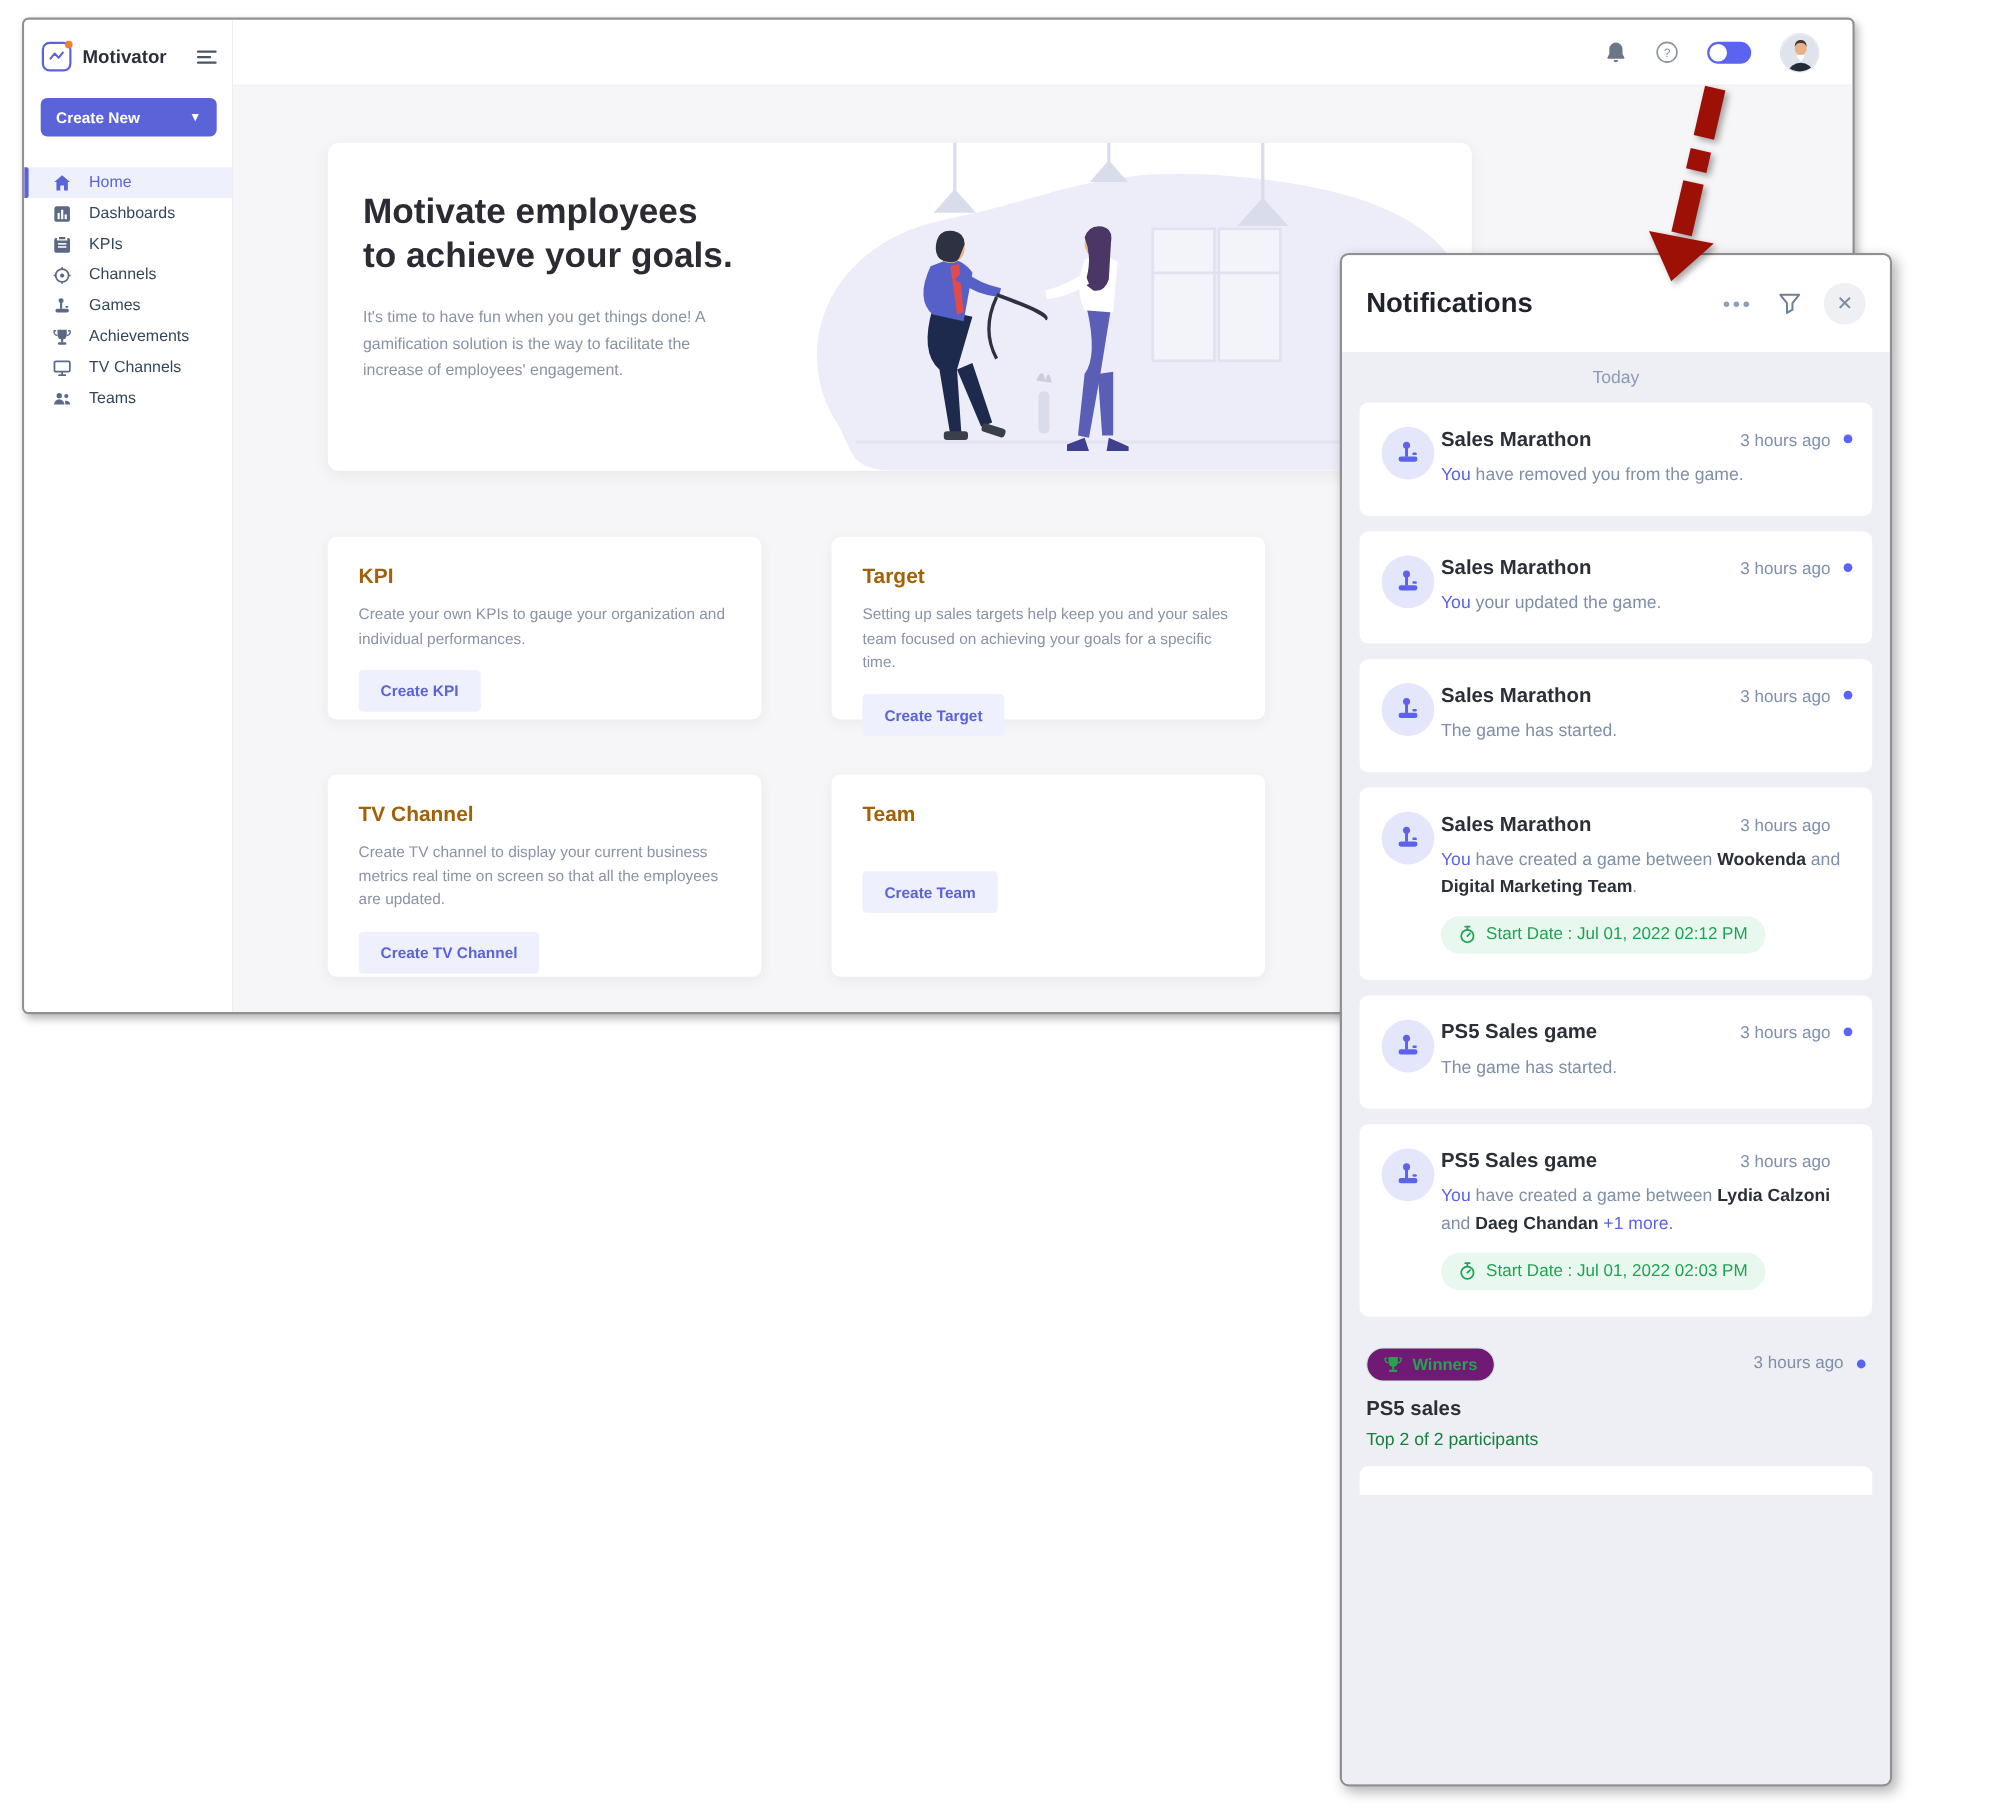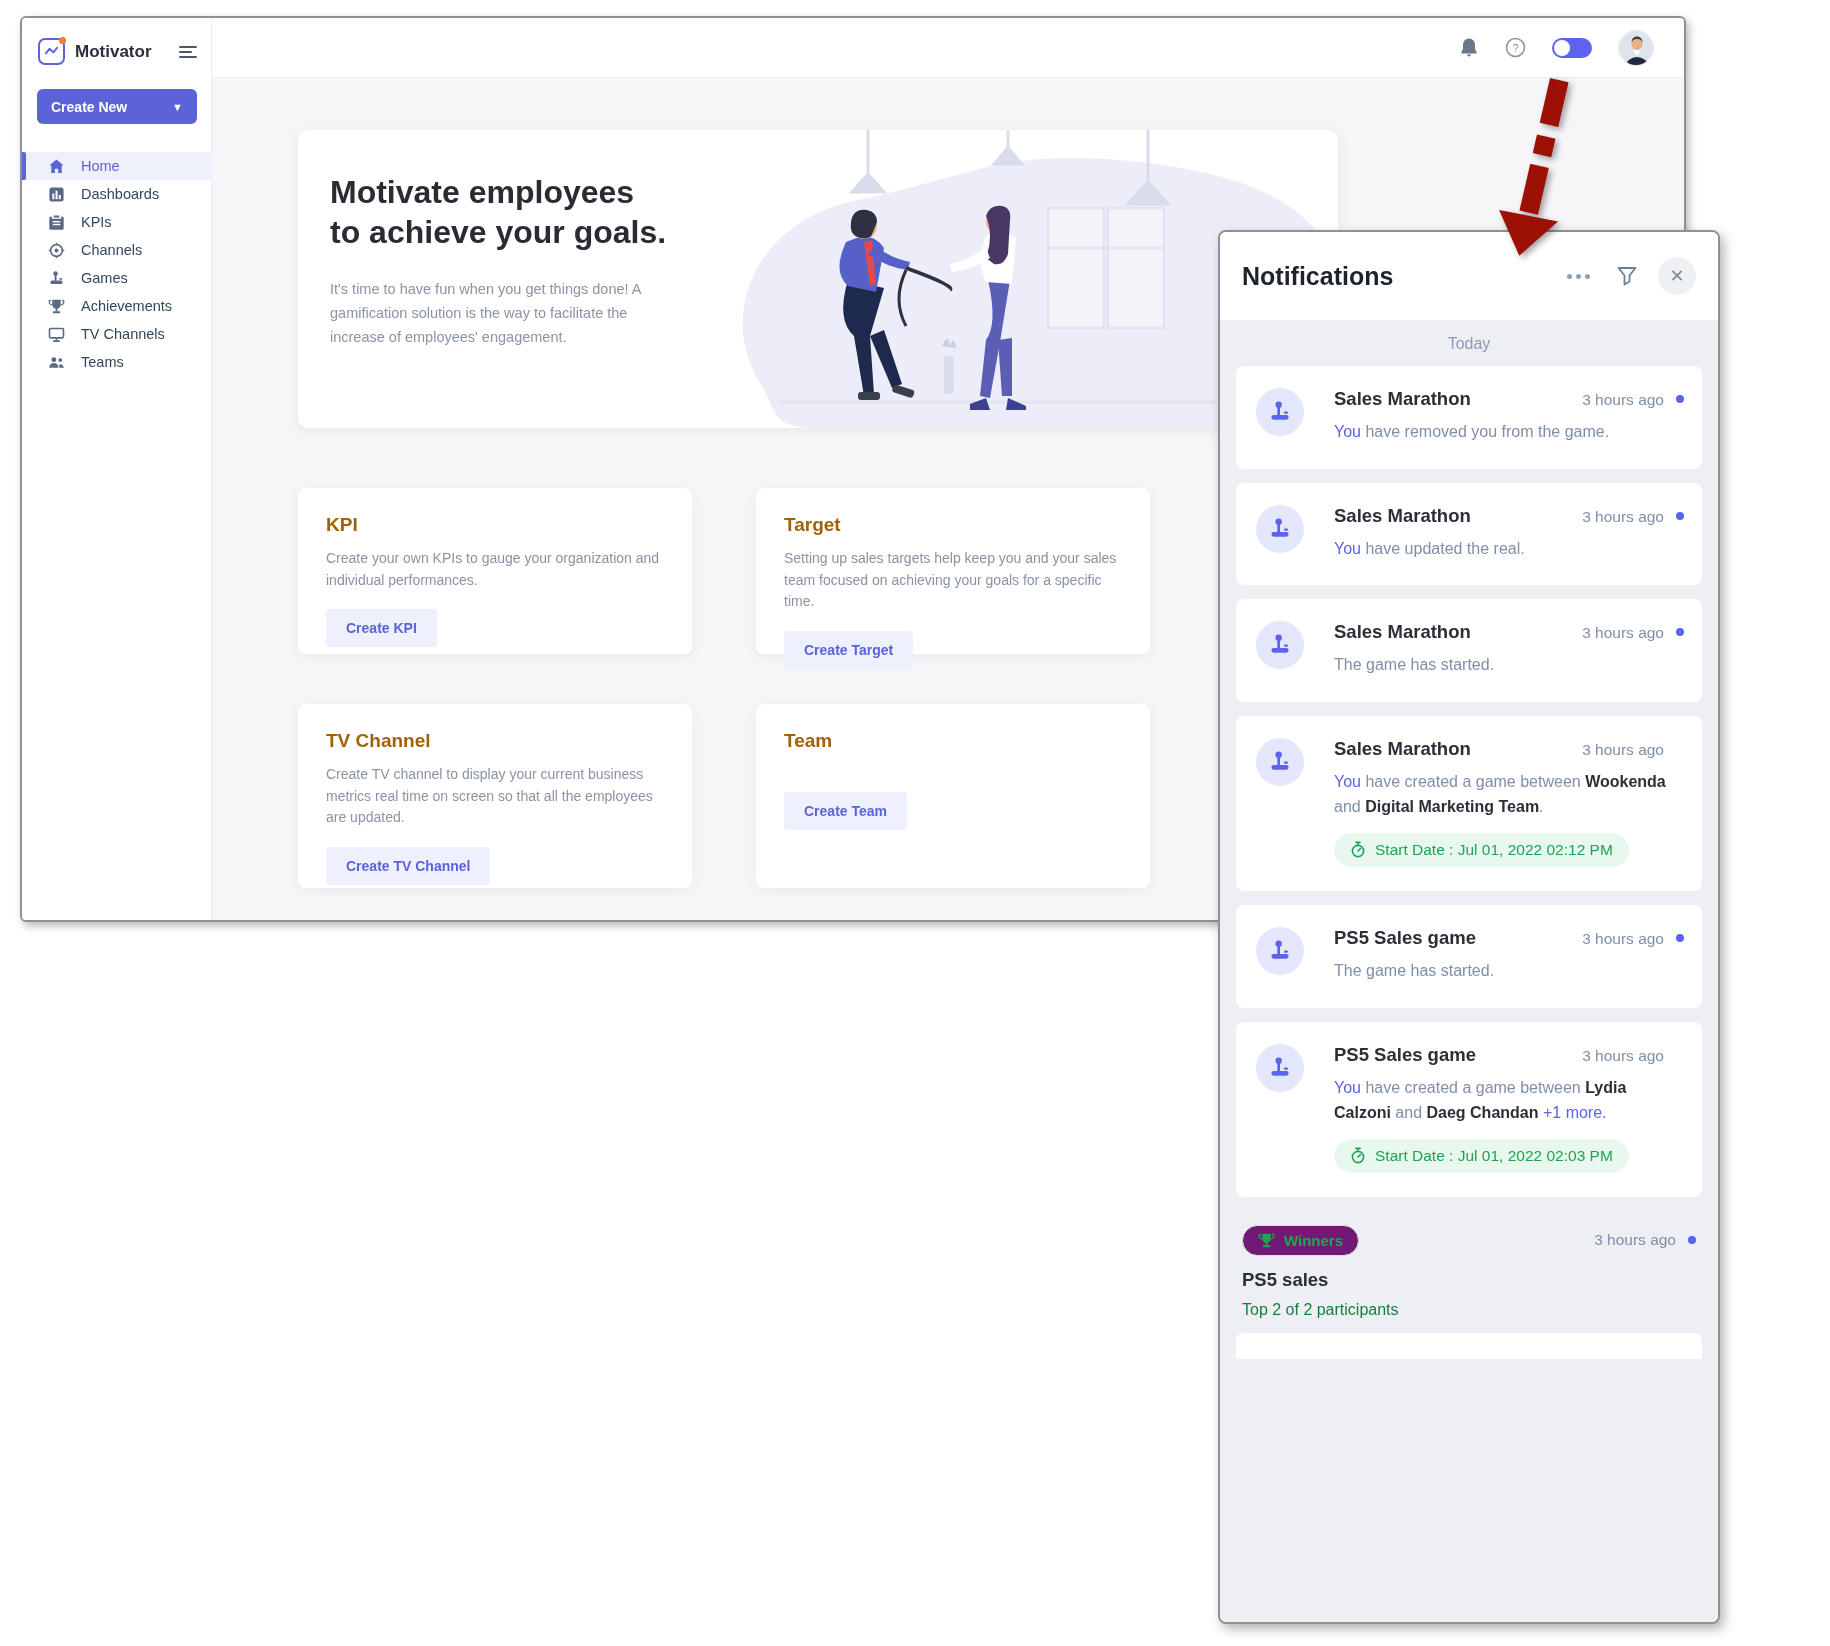--- a/index.html
+++ b/index.html
@@ -63,21 +63,21 @@
     border:2px solid #8f9094; border-radius:8px; box-shadow:4px 5px 12px rgba(0,0,0,.3); overflow:hidden; z-index:5; }
   .np-header{ height:88px; display:flex; align-items:center; padding:0 22px; background:#fff; }
   .np-title{ font-size:25px; font-weight:bold; color:#1f232b; flex:1; }
   .np-dots{ display:flex; gap:4px; margin-right:26px; cursor:pointer; }
   .np-dots i{ width:5px; height:5px; border-radius:50%; background:#8ca0b8; }
   .np-filter{ color:#6b7f96; margin-right:20px; cursor:pointer; display:flex; }
   .np-close{ width:38px; height:38px; border-radius:50%; background:#eef0f3; color:#7b8da0; font-size:18px;
     display:flex; align-items:center; justify-content:center; cursor:pointer; border:none; font-family:"Liberation Sans",sans-serif; }
   .np-body{ position:absolute; top:88px; bottom:0; left:0; right:0; background:#edeff5; padding:0 16px; overflow:hidden; }
   .np-today{ text-align:center; color:#8c9ab3; font-size:16px; padding:15px 0 13px; }
-  .ncard{ background:#fff; border-radius:8px; padding:22px 18px 24px 20px; margin-bottom:14px; display:flex; gap:30px; cursor:pointer; }
+  .ncard{ background:#fff; border-radius:8px; padding:22px 18px 24px 20px; margin-bottom:14px; display:flex; gap:6px; cursor:pointer; }
   .nicon{ width:48px; height:48px; border-radius:50%; background:#e4e7fb; flex:none; display:flex; align-items:center; justify-content:center; color:#5b63e8; }
   .nbody{ flex:1; min-width:0; }
   .nrow{ display:flex; align-items:baseline; }
   .ntitle{ font-size:18.5px; font-weight:bold; color:#2b2f38; flex:1; }
   .ntime{ font-size:15.5px; color:#7f8fa8; }
   .ndot{ width:8px; height:8px; border-radius:50%; background:#5b63f1; margin-left:12px; align-self:center; }
   .ndot.off{ visibility:hidden; }
   .ndesc{ margin-top:9px; font-size:16px; line-height:1.6; }
   .seg-a{ color:#5b63e8; }
   .seg-m{ color:#7f8fa8; }
@@ -344,21 +344,21 @@
             <rect x="2.6" y="11.2" width="12.8" height="3.6" rx="1.6"></rect>
             <rect x="12" y="8.6" width="3" height="1.7" rx="0.8"></rect>
           </svg>
         </span>
       <div class="nbody">
         <div class="nrow">
             <span class="ntitle">Sales Marathon</span>
             <span class="ntime">3 hours ago</span>
             <span class="ndot"></span>
           </div>
-        <div class="ndesc"><span class="seg-a">You</span><span class="seg-m"> have updated the real.</span></div>
+        <div class="ndesc"><span class="seg-a">You</span><span class="seg-m"> your updated the game.</span></div>
       </div>
     </div>
 
     <div class="ncard">
       <span class="nicon">
           <svg width="24" height="24" viewBox="0 0 18 18" fill="currentColor">
             <circle cx="8" cy="3.6" r="2.4"></circle>
             <rect x="7" y="5.4" width="2" height="6"></rect>
             <rect x="2.6" y="11.2" width="12.8" height="3.6" rx="1.6"></rect>
             <rect x="12" y="8.6" width="3" height="1.7" rx="0.8"></rect>

